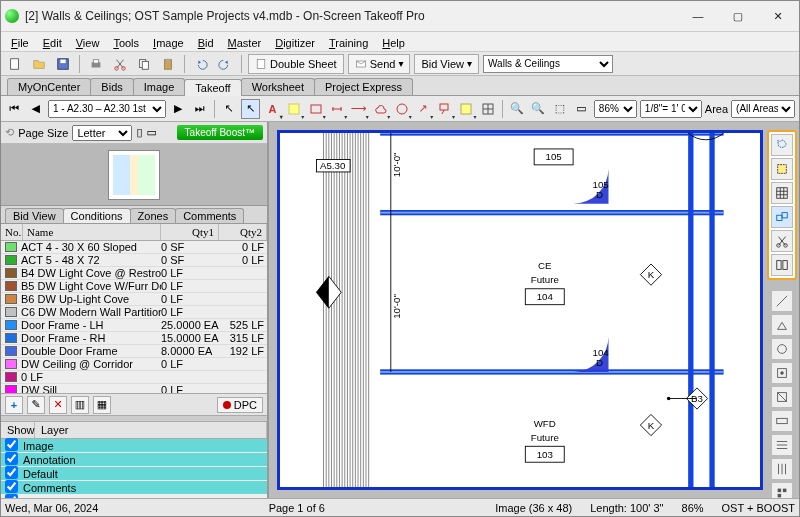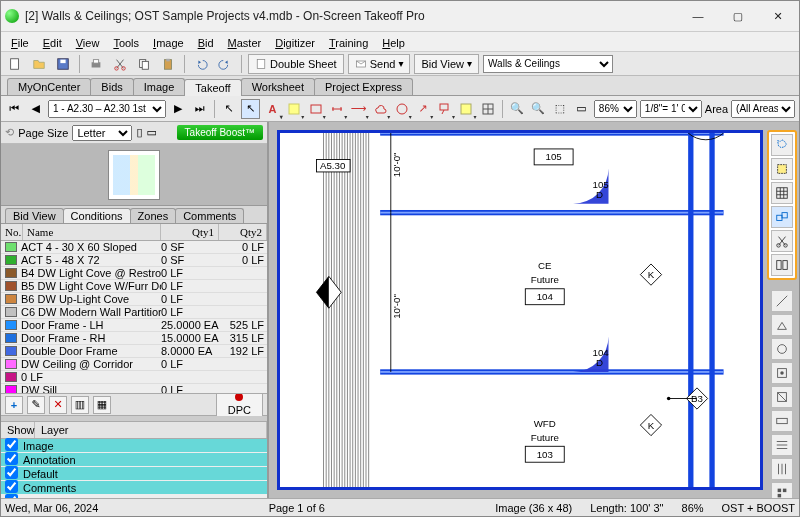--- a/index.html
+++ b/index.html
@@ -45,21 +45,21 @@
 .gh.no { width: 22px; } .gh.name { flex: 1; } .gh.q1 { width: 58px; text-align: right; } .gh.q2 { width: 48px; text-align: right; }
 .grid-body { flex: 1; overflow-y: auto; font-size: 10px; }
 .row { display: flex; align-items: center; border-bottom: 1px solid #ddd; height: 13px; }
 .row .sw { width: 12px; height: 10px; margin: 0 4px; border: 1px solid #666; }
 .row .nm { flex: 1; white-space: nowrap; overflow: hidden; }
 .row .q { width: 58px; text-align: left; padding-right: 3px; white-space: nowrap; }
 .row .q2 { width: 48px; text-align: right; padding-right: 3px; white-space: nowrap; }
 
 .grid-tools { height: 22px; display: flex; align-items: center; padding: 0 4px; gap: 4px; background: #e4e4e4; border-bottom: 1px solid #aaa; }
 .gtbtn { width: 18px; height: 18px; display: flex; align-items: center; justify-content: center; border: 1px solid #aaa; background: #f4f4f4; font-size: 11px; }
-.dpc { margin-left: auto; display: flex; align-items: center; gap: 3px; font-size: 10px; border: 1px solid #aaa; padding: 1px 11px; background: #f4f4f4; flex-direction: column; }
+.dpc { margin-left: auto; display: flex; align-items: center; gap: 3px; font-size: 10px; border: 1px solid #aaa; padding: 1px 5px; background: #f4f4f4; }
 .dpc .dot { width: 8px; height: 8px; border-radius: 50%; background: #c00; }
 
 .layers { flex: 1; background: #eee; overflow: hidden; display: flex; flex-direction: column; }
 .layers-head { display: flex; background: #e4e4e4; border-bottom: 1px solid #aaa; font-size: 10px; }
 .layers-head .lh { padding: 2px 6px; border-right: 1px solid #bbb; }
 .layers-body { flex: 1; font-size: 10px; }
 .lrow { display: flex; align-items: center; height: 14px; background: #67d8d8; border-bottom: 1px solid #eee; }
 .lrow.plain { background: #eee; }
 .lrow .ck { width: 20px; text-align: center; }
 .lrow .lnm { padding-left: 2px; }

